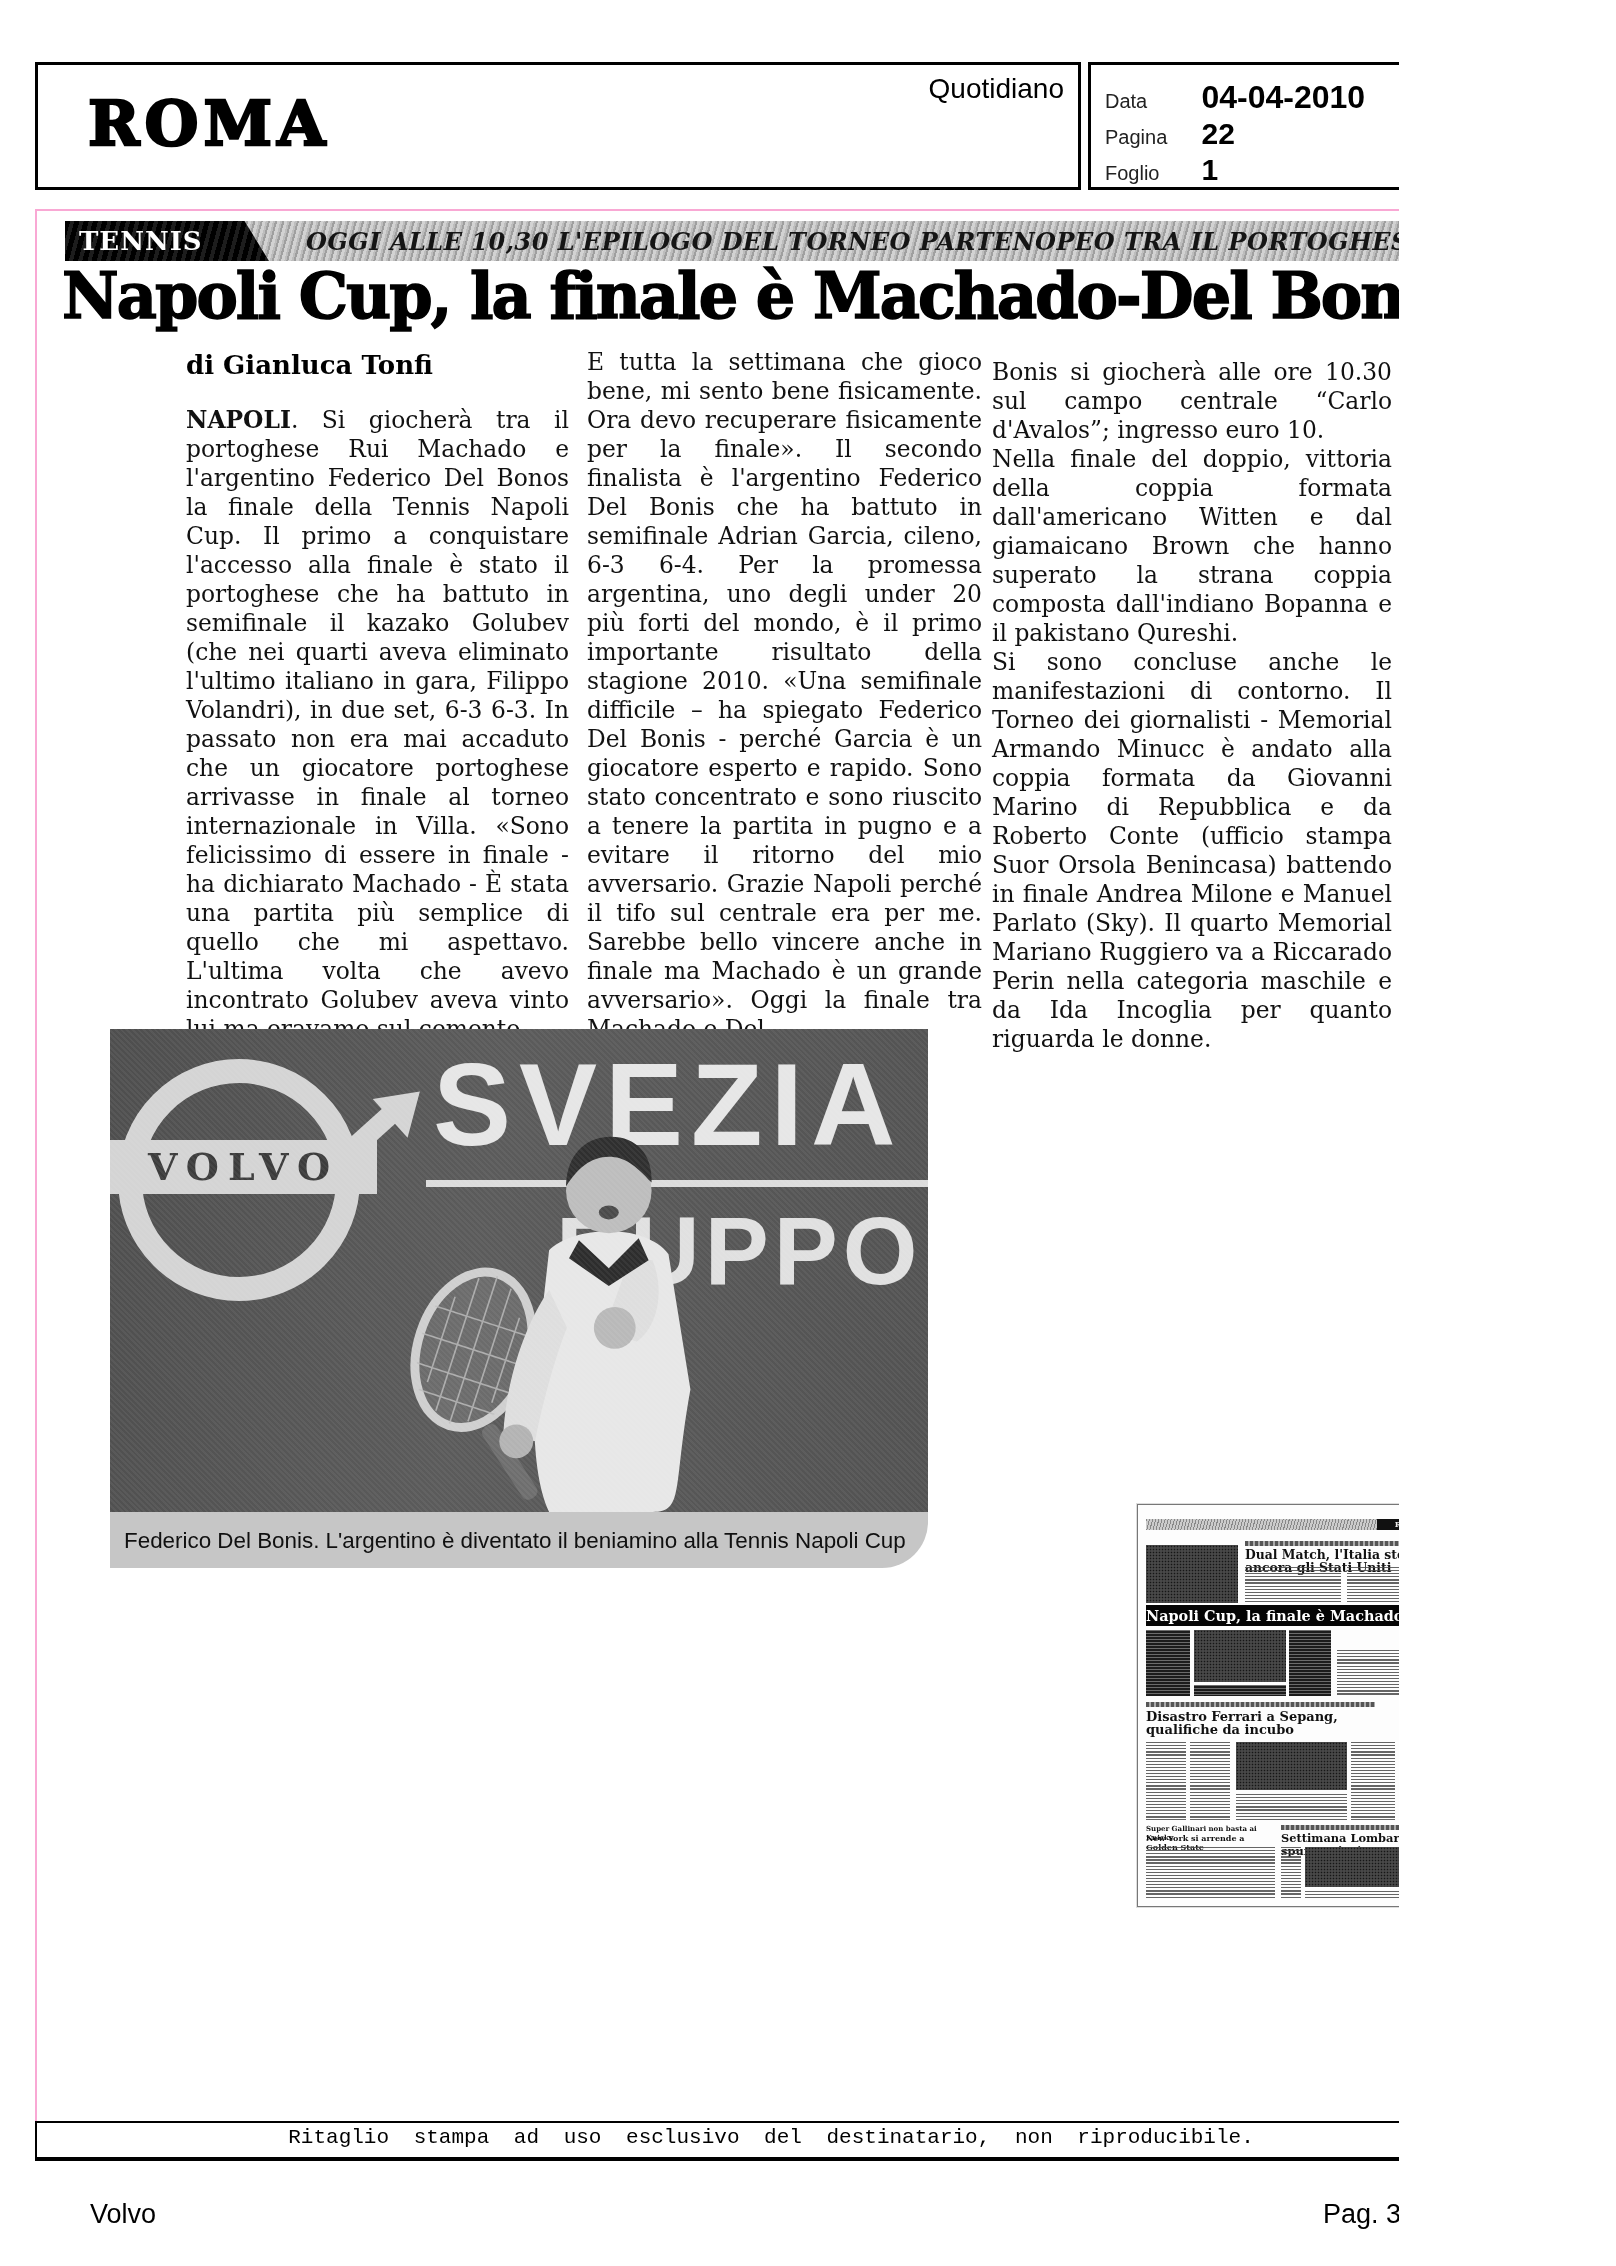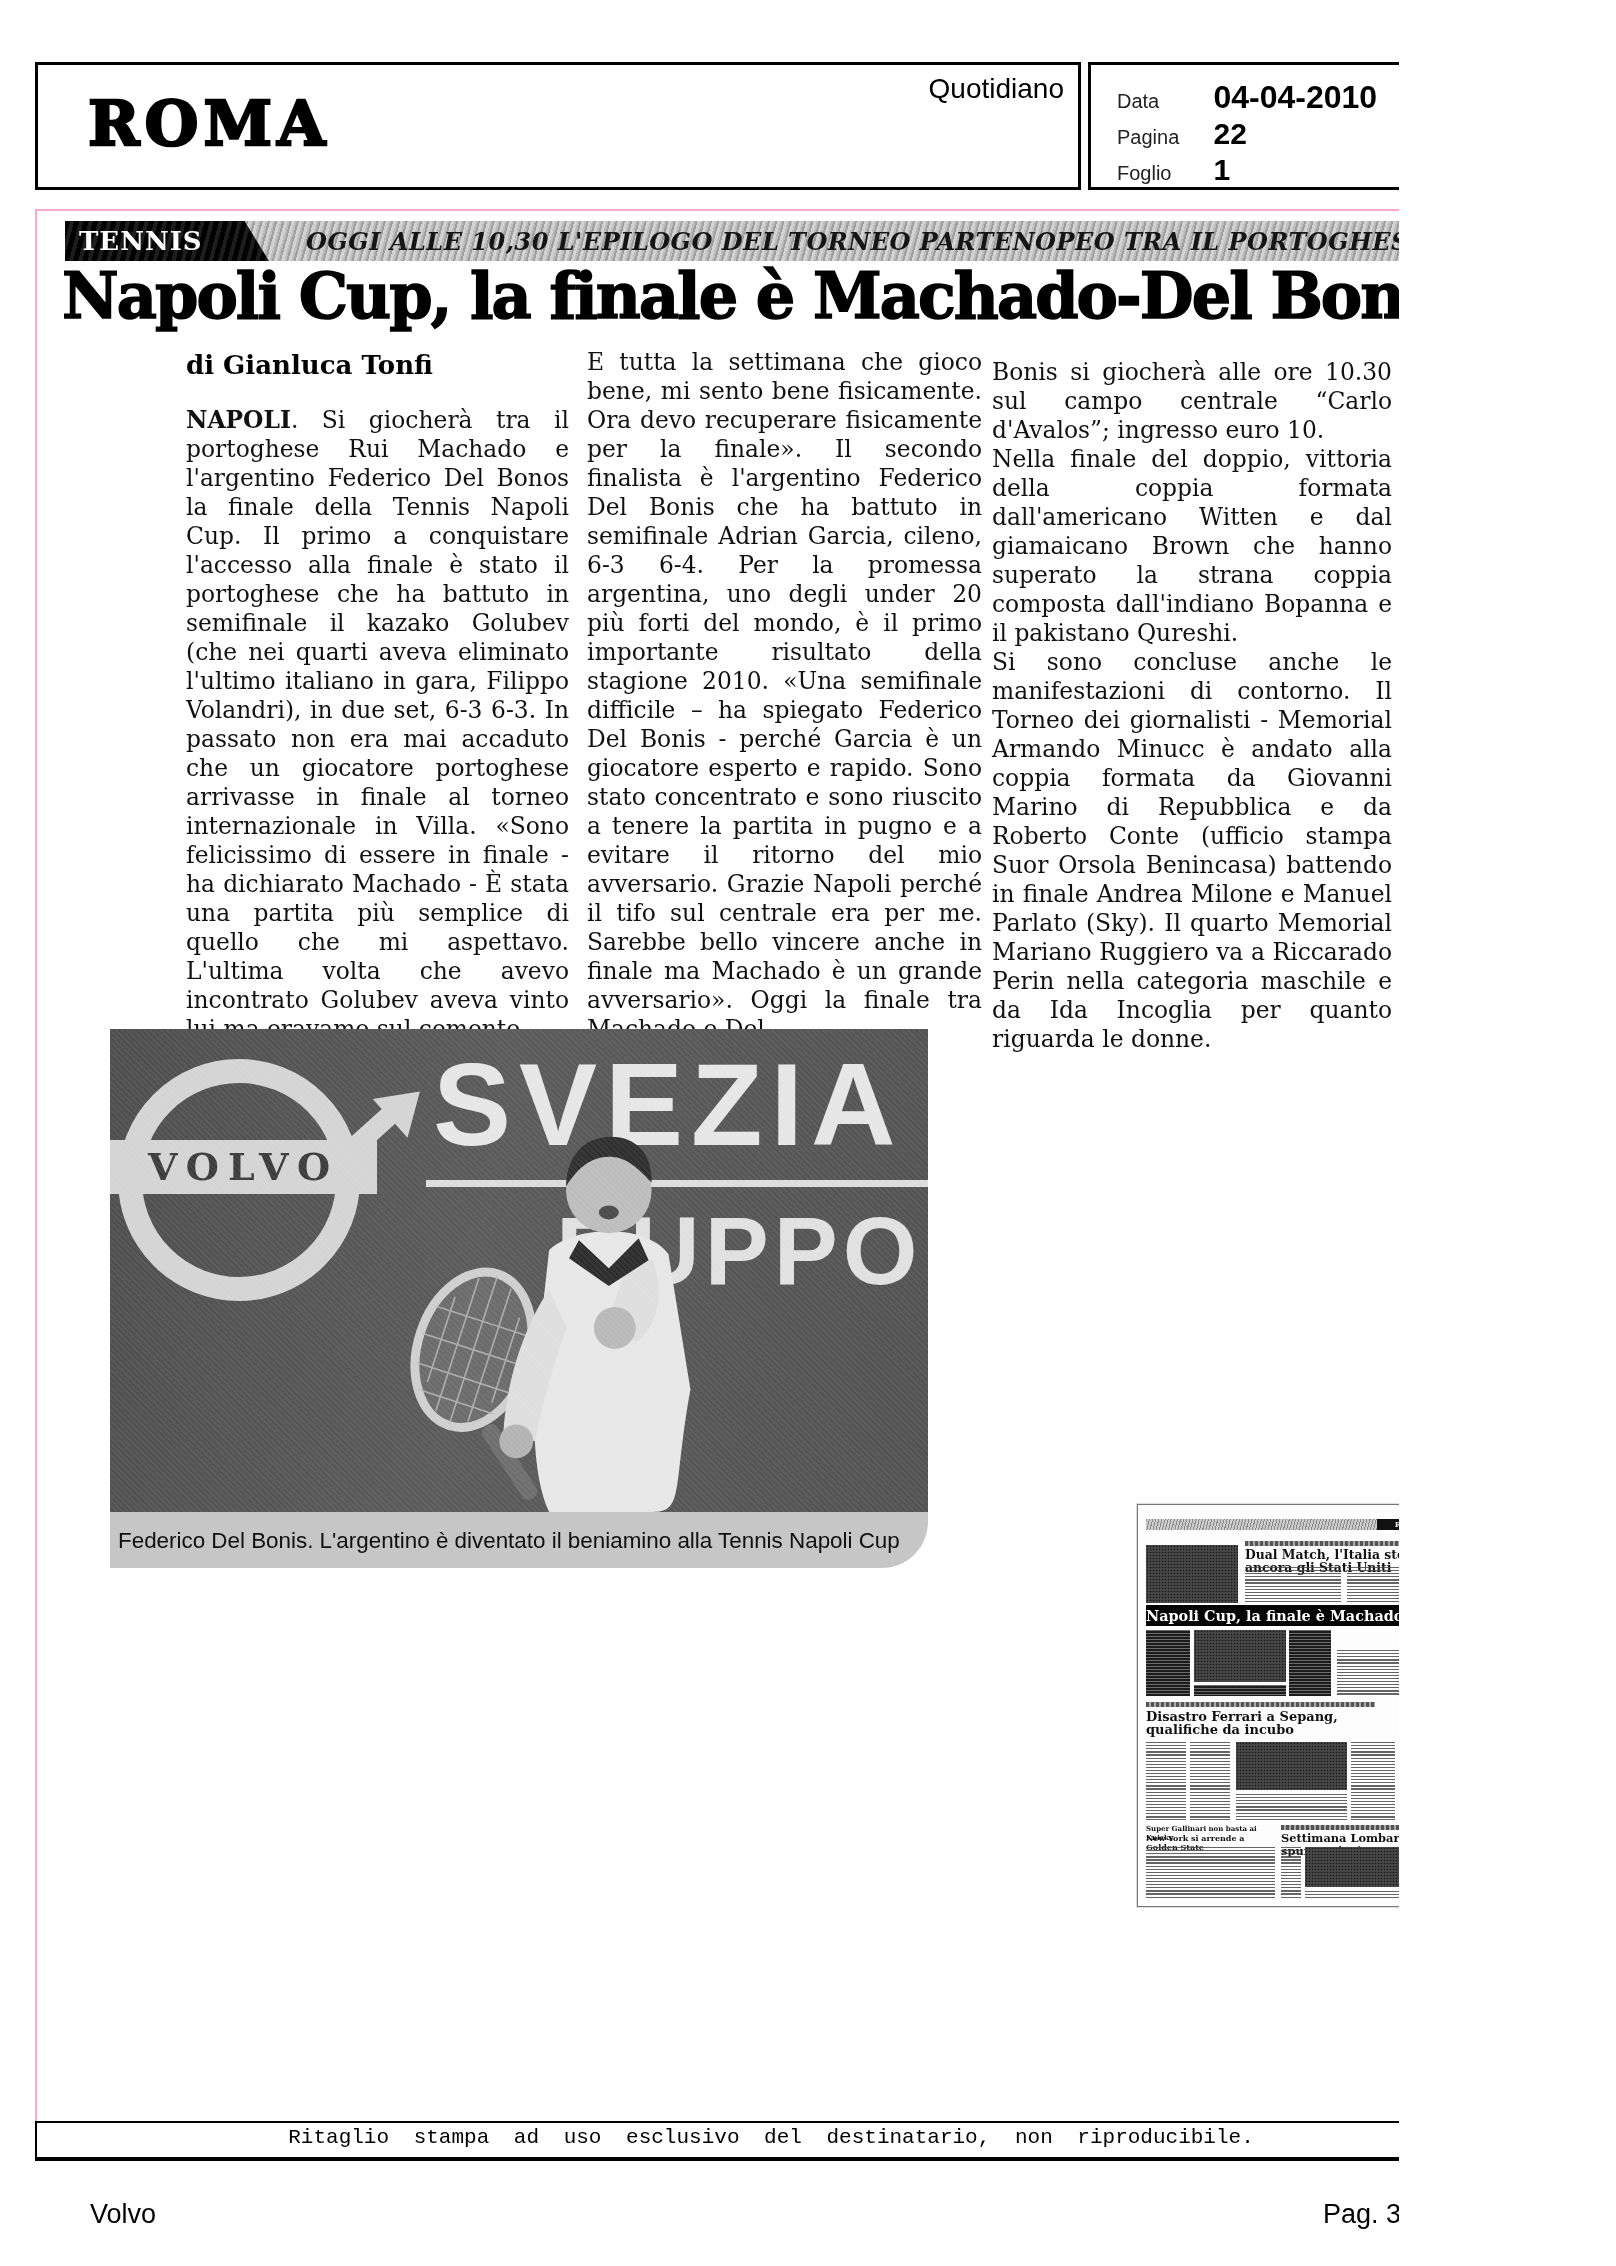--- a/index.html
+++ b/index.html
@@ -5,21 +5,21 @@
   html,body{margin:0;padding:0;background:#fff;}
   #page{position:relative;width:1399px;height:2267px;background:#fff;overflow:hidden;
         font-family:"DejaVu Serif",serif;color:#000;}
 
   
   .hdr-box{position:absolute;left:35px;top:62px;width:1040px;height:122px;border:3px solid #000;background:#fff;}
   .masthead{position:absolute;left:50px;top:22px;font-family:"DejaVu Serif",serif;font-weight:bold;
             font-size:62px;letter-spacing:5px;-webkit-text-stroke:2.5px #000;}
   .quotidiano{position:absolute;right:14px;top:8px;font-family:"Liberation Sans",sans-serif;font-size:28px;}
   .meta-box{position:absolute;left:1088px;top:62px;width:415px;height:122px;border:3px solid #000;background:#fff;}
-  .meta-row{position:absolute;left:26px;font-family:"Liberation Sans",sans-serif;}
+  .meta-row{position:absolute;left:14px;font-family:"Liberation Sans",sans-serif;}
   .meta-label{display:inline-block;width:92px;font-size:20px;color:#222;vertical-align:baseline;}
   .meta-value{font-size:30px;font-weight:bold;color:#000;}
 
   
   .main-box{position:absolute;left:35px;top:209px;width:1468px;height:1948px;border:2px solid #f9a8d4;background:#fff;}
 
   
   .kicker{position:absolute;left:28px;top:10px;width:1425px;height:40px;
           background:repeating-linear-gradient(105deg,#9f9f9f 0 2px,#d2d2d2 2px 5px,#bdbdbd 5px 7px);
           border-radius:0 22px 22px 0;}
@@ -63,21 +63,21 @@
          transform:rotate(-42deg);}
   .volvo-arrow-head{position:absolute;left:237px;top:2px;width:0;height:0;
          border-left:26px solid transparent;border-right:26px solid transparent;
          border-bottom:40px solid #d4d4d4;transform:rotate(48deg);}
   .volvo-band{position:absolute;left:0px;top:111px;width:267px;height:54px;background:#d4d4d4;
          text-align:center;line-height:54px;font-family:"DejaVu Serif",serif;font-weight:bold;
          font-size:38px;letter-spacing:9px;color:#3c3c3c;}
   .player{position:absolute;left:244px;top:62px;}
   .caption-bar{width:818px;height:57px;background:#c6c6c6;
          font-family:"Liberation Sans",sans-serif;font-size:22.4px;color:#101010;
-         line-height:57px;padding-left:8px;box-sizing:border-box;}
+         line-height:57px;padding-left:14px;box-sizing:border-box;}
 
   
   .thumb{position:absolute;left:1137px;top:1504px;width:330px;height:401px;background:#fdfdfd;
          border:1px solid #777;box-shadow:0 0 0 1px #ddd;overflow:hidden;
          font-family:"DejaVu Serif",serif;}
   .t-topbar{position:absolute;left:8px;top:14px;width:299px;height:11px;
          background:repeating-linear-gradient(105deg,#888 0 1px,#ccc 1px 3px);}
   .t-roma{position:absolute;left:231px;top:0px;width:68px;height:11px;background:#111;color:#eee;
          font-size:8px;line-height:11px;text-align:center;font-weight:bold;letter-spacing:1px;}
   .t-photo{position:absolute;background-color:#3d3d3d;

